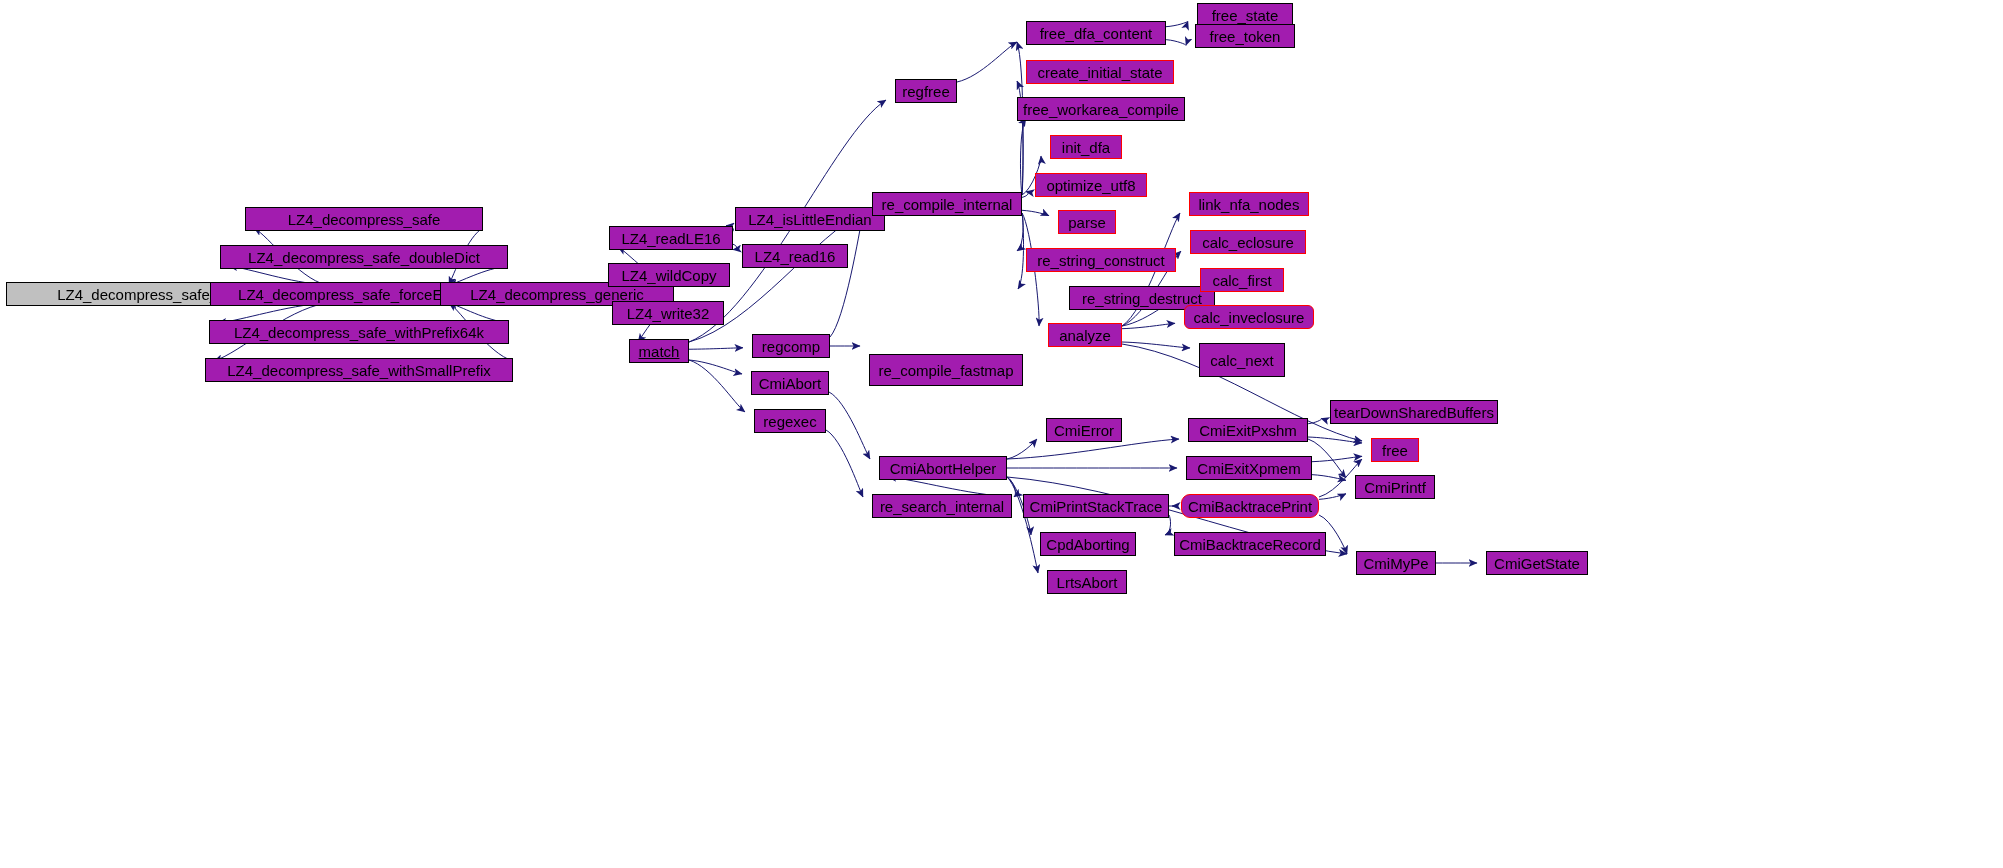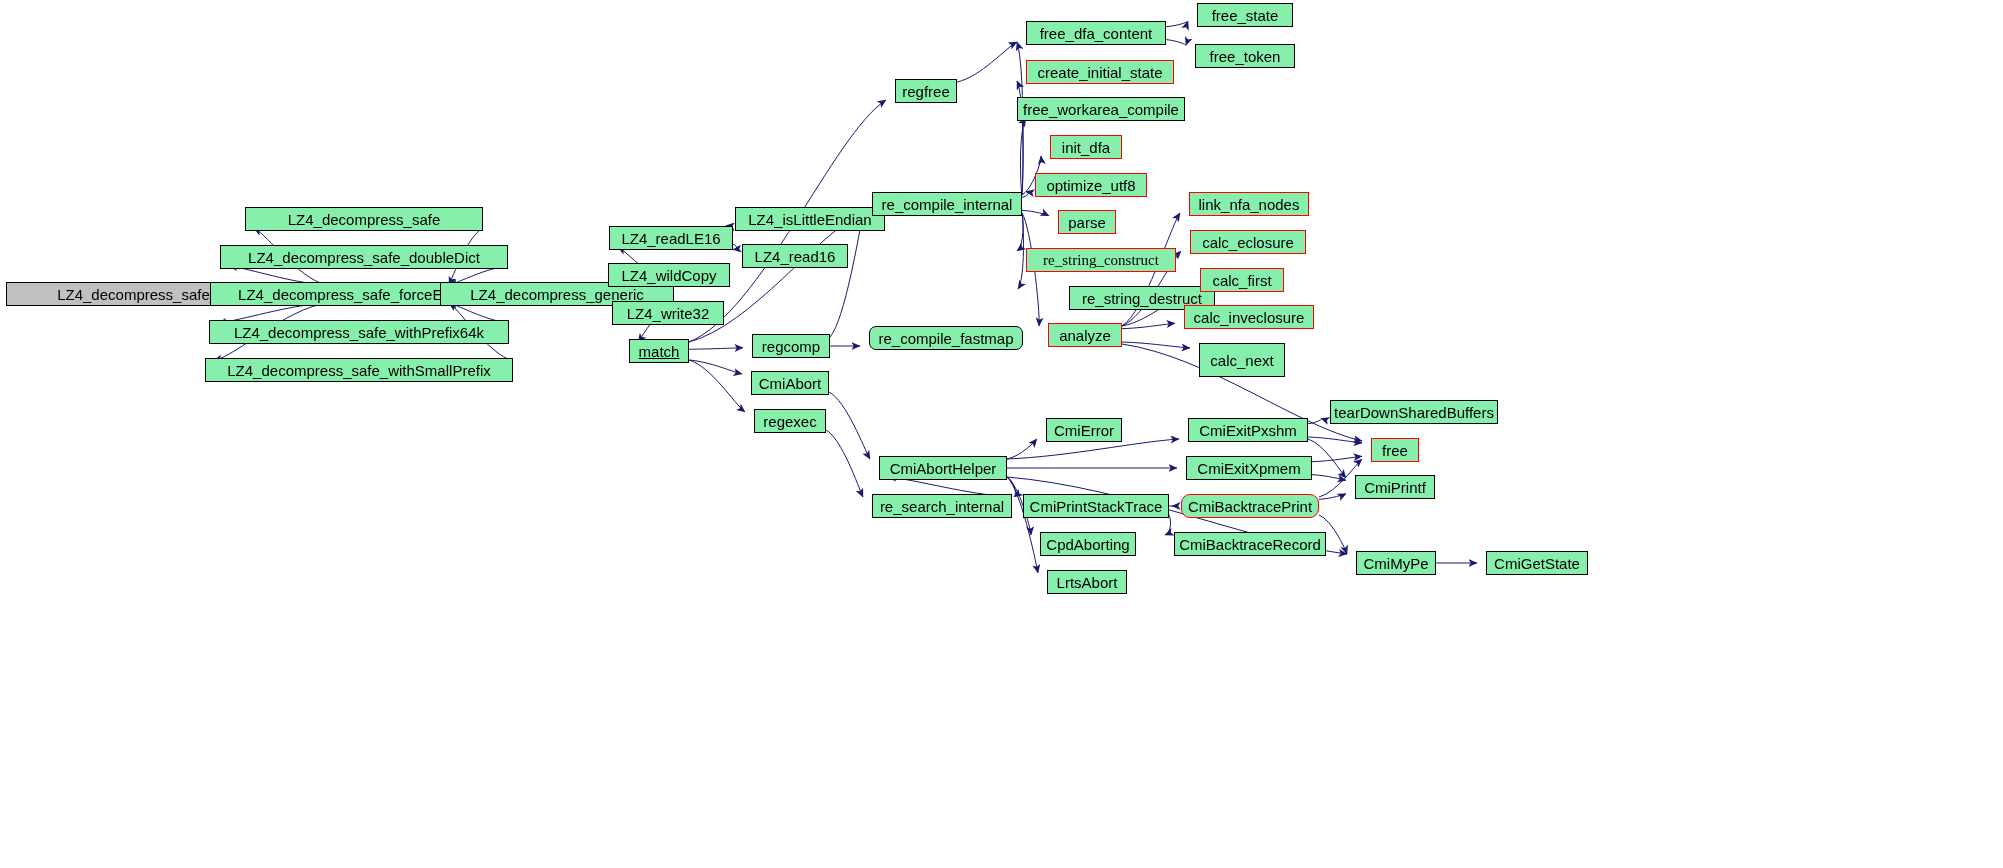--- a/index.html
+++ b/index.html
@@ -10,21 +10,21 @@
     height:868px;
     background:#ffffff;
     font-family:"Liberation Sans","DejaVu Sans",sans-serif;
     overflow:hidden;
   }
   #edges{position:absolute;left:0;top:0;width:2003px;height:868px;pointer-events:none;}
   .node{
     position:absolute;
     box-sizing:border-box;
     border:1px solid #000000;
-    background:#86efac;
+    background:#a21caf;
     color:#000000;
     font-size:15px;
     line-height:1;
     display:flex;
     align-items:center;
     justify-content:center;
     white-space:nowrap;
     letter-spacing:0px;
     padding:0 6px;
   }
@@ -151,66 +151,66 @@
       </div>
       <div class="node" style="left: 872px; top: 192px; width: 150px; height: 24px;">
         <span>re_compile_internal</span>
       </div>
       <div class="node" style="left: 1026px; top: 21px; width: 140px; height: 24px;">
         <span>free_dfa_content</span>
       </div>
       <div class="node" style="left: 1197px; top: 3px; width: 96px; height: 24px;">
         <span>free_state</span>
       </div>
-      <div class="node" style="left: 1195px; top: 44px; width: 100px; height: 24px;">
+      <div class="node" style="left: 1195px; top: 24px; width: 100px; height: 24px;">
         <span>free_token</span>
       </div>
       <div class="node red" style="left: 1026px; top: 60px; width: 148px; height: 24px;">
         <span>create_initial_state</span>
       </div>
       <div class="node" style="left: 1017px; top: 97px; width: 168px; height: 24px;">
         <span>free_workarea_compile</span>
       </div>
       <div class="node red" style="left: 1050px; top: 135px; width: 72px; height: 24px;">
         <span>init_dfa</span>
       </div>
       <div class="node red" style="left: 1035px; top: 173px; width: 112px; height: 24px;">
         <span>optimize_utf8</span>
       </div>
       <div class="node red" style="left: 1058px; top: 210px; width: 58px; height: 24px;">
         <span>parse</span>
       </div>
-      <div class="node red" style="left: 1026px; top: 248px; width: 150px; height: 24px; font-family: Liberation Serif, serif;">
+      <div class="node red" style="left: 1026px; top: 248px; width: 150px; height: 24px;">
         <span>re_string_construct</span>
       </div>
       <div class="node" style="left: 1027px; top: 286px; width: 146px; height: 24px; margin-left: 42px;">
         <span>re_string_destruct</span>
       </div>
       <div class="node red" style="left: 1048px; top: 323px; width: 74px; height: 24px;">
         <span>analyze</span>
       </div>
       <div class="node red" style="left: 1189px; top: 192px; width: 120px; height: 24px;">
         <span>link_nfa_nodes</span>
       </div>
       <div class="node red" style="left: 1190px; top: 230px; width: 116px; height: 24px;">
         <span>calc_eclosure</span>
       </div>
       <div class="node red" style="left: 1200px; top: 268px; width: 84px; height: 24px;">
         <span>calc_first</span>
       </div>
-      <div class="node red" style="left: 1184px; top: 305px; width: 130px; height: 24px;">
+      <div class="node red" style="left: 1184px; top: 305px; width: 130px; height: 24px; border-radius: 6px;">
         <span>calc_inveclosure</span>
       </div>
       <div class="node" style="left: 1199px; top: 343px; width: 86px; height: 34px;">
         <span>calc_next</span>
       </div>
       <div class="node" style="left: 752px; top: 334px; width: 78px; height: 24px;">
         <span>regcomp</span>
       </div>
-      <div class="node" style="left: 869px; top: 326px; width: 154px; height: 24px; border-radius: 7px;">
+      <div class="node" style="left: 869px; top: 354px; width: 154px; height: 32px;">
         <span>re_compile_fastmap</span>
       </div>
       <div class="node" style="left: 751px; top: 371px; width: 78px; height: 24px;">
         <span>CmiAbort</span>
       </div>
       <div class="node" style="left: 754px; top: 409px; width: 72px; height: 24px;">
         <span>regexec</span>
       </div>
       <div class="node" style="left: 879px; top: 456px; width: 128px; height: 24px;">
         <span>CmiAbortHelper</span>

